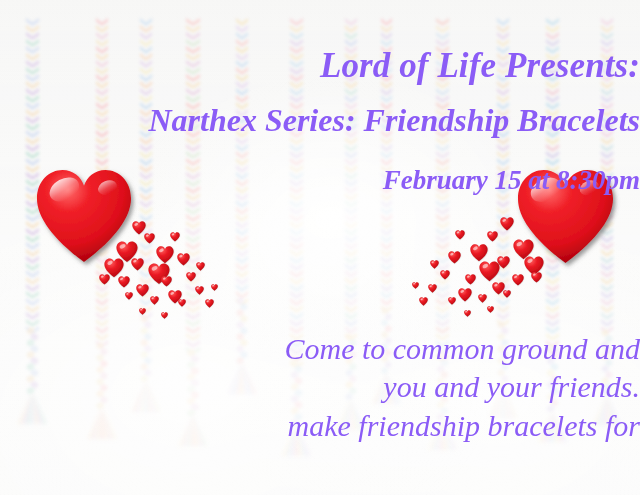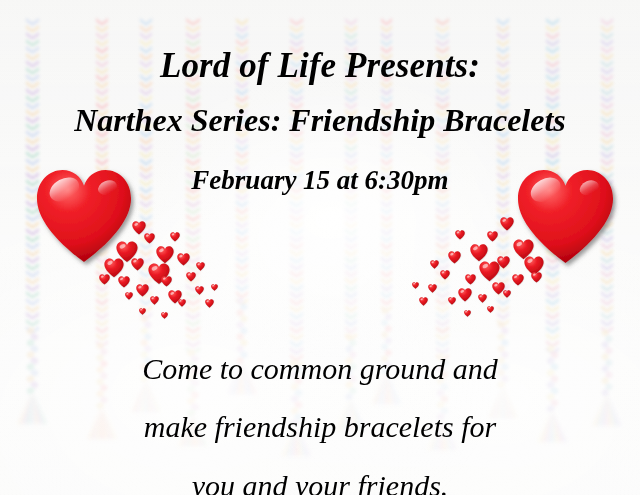--- a/index.html
+++ b/index.html
@@ -34,22 +34,22 @@
     pointer-events: none;
   }
 
   
   .heart-layer { position: absolute; inset: 0; pointer-events: none; }
 
   
   #text-layer {
     position: absolute;
     inset: 0;
-    text-align: center;
-    color: #000000;
+    text-align: right;
+    color: #8b5cf6;
   }
   .line {
     position: absolute;
     left: 0;
     right: 0;
     white-space: nowrap;
     line-height: 1;
   }
   .l-title {
     top: 48px;
@@ -79,21 +79,21 @@
   .body-copy {
     position: absolute;
     left: 0;
     right: 0;
     top: 330px;
     font-size: 30px;
     font-style: italic;
     font-weight: normal;
     line-height: 1.28;
   }
-  .body-copy div { white-space: nowrap; margin-top: 20px; }
+  .body-copy div { white-space: nowrap; }
 </style>
 </head>
 <body>
 
 <div id="poster">
 
   <div id="bg">
     <svg width="640" height="495" viewBox="0 0 640 495" style="position:absolute;inset:0;">
       <defs>
         <filter id="softblur" x="-30%" y="-30%" width="160%" height="160%">
@@ -1106,21 +1106,21 @@
             <use href="#heartpath" fill="url(#hgradm)"></use>
             <ellipse cx="30" cy="24" rx="14" ry="9" fill="#ffffff" opacity=".55" transform="rotate(-28 30 24)"></ellipse>
           </g>
         </g>
     </svg>
   </div>
 
   <div id="text-layer">
     <div class="line l-title">Lord of Life Presents:</div>
     <div class="line l-subtitle">Narthex Series: Friendship Bracelets</div>
-    <div class="line l-date">February 15 at 6:30pm</div>
+    <div class="line l-date">February 15 at 8:30pm</div>
     <div class="body-copy">
       <div>Come to common ground and</div>
+      <div>you and your friends.</div>
       <div>make friendship bracelets for</div>
-      <div>you and your friends.</div>
     </div>
   </div>
 
 </div>
 
 </body></html>

